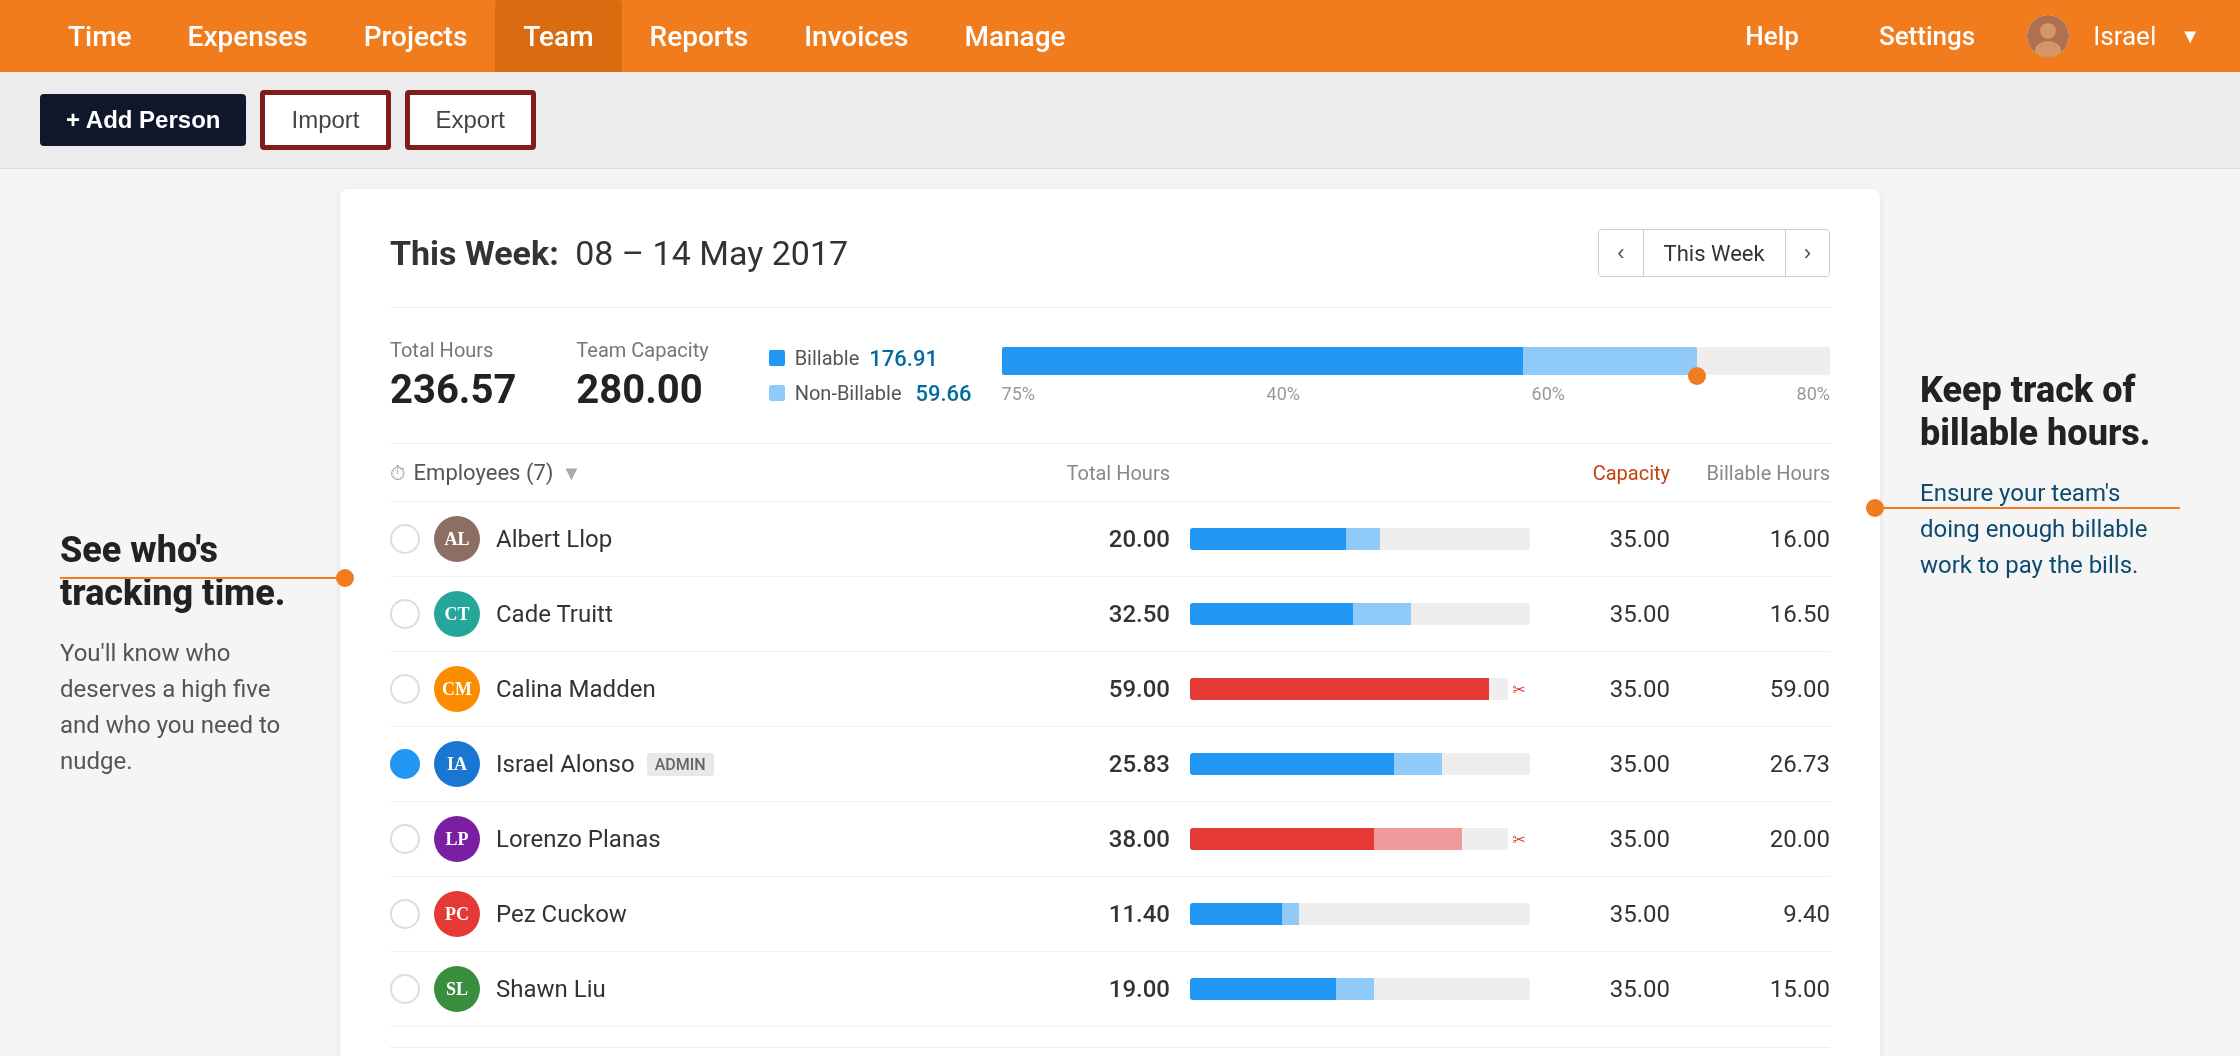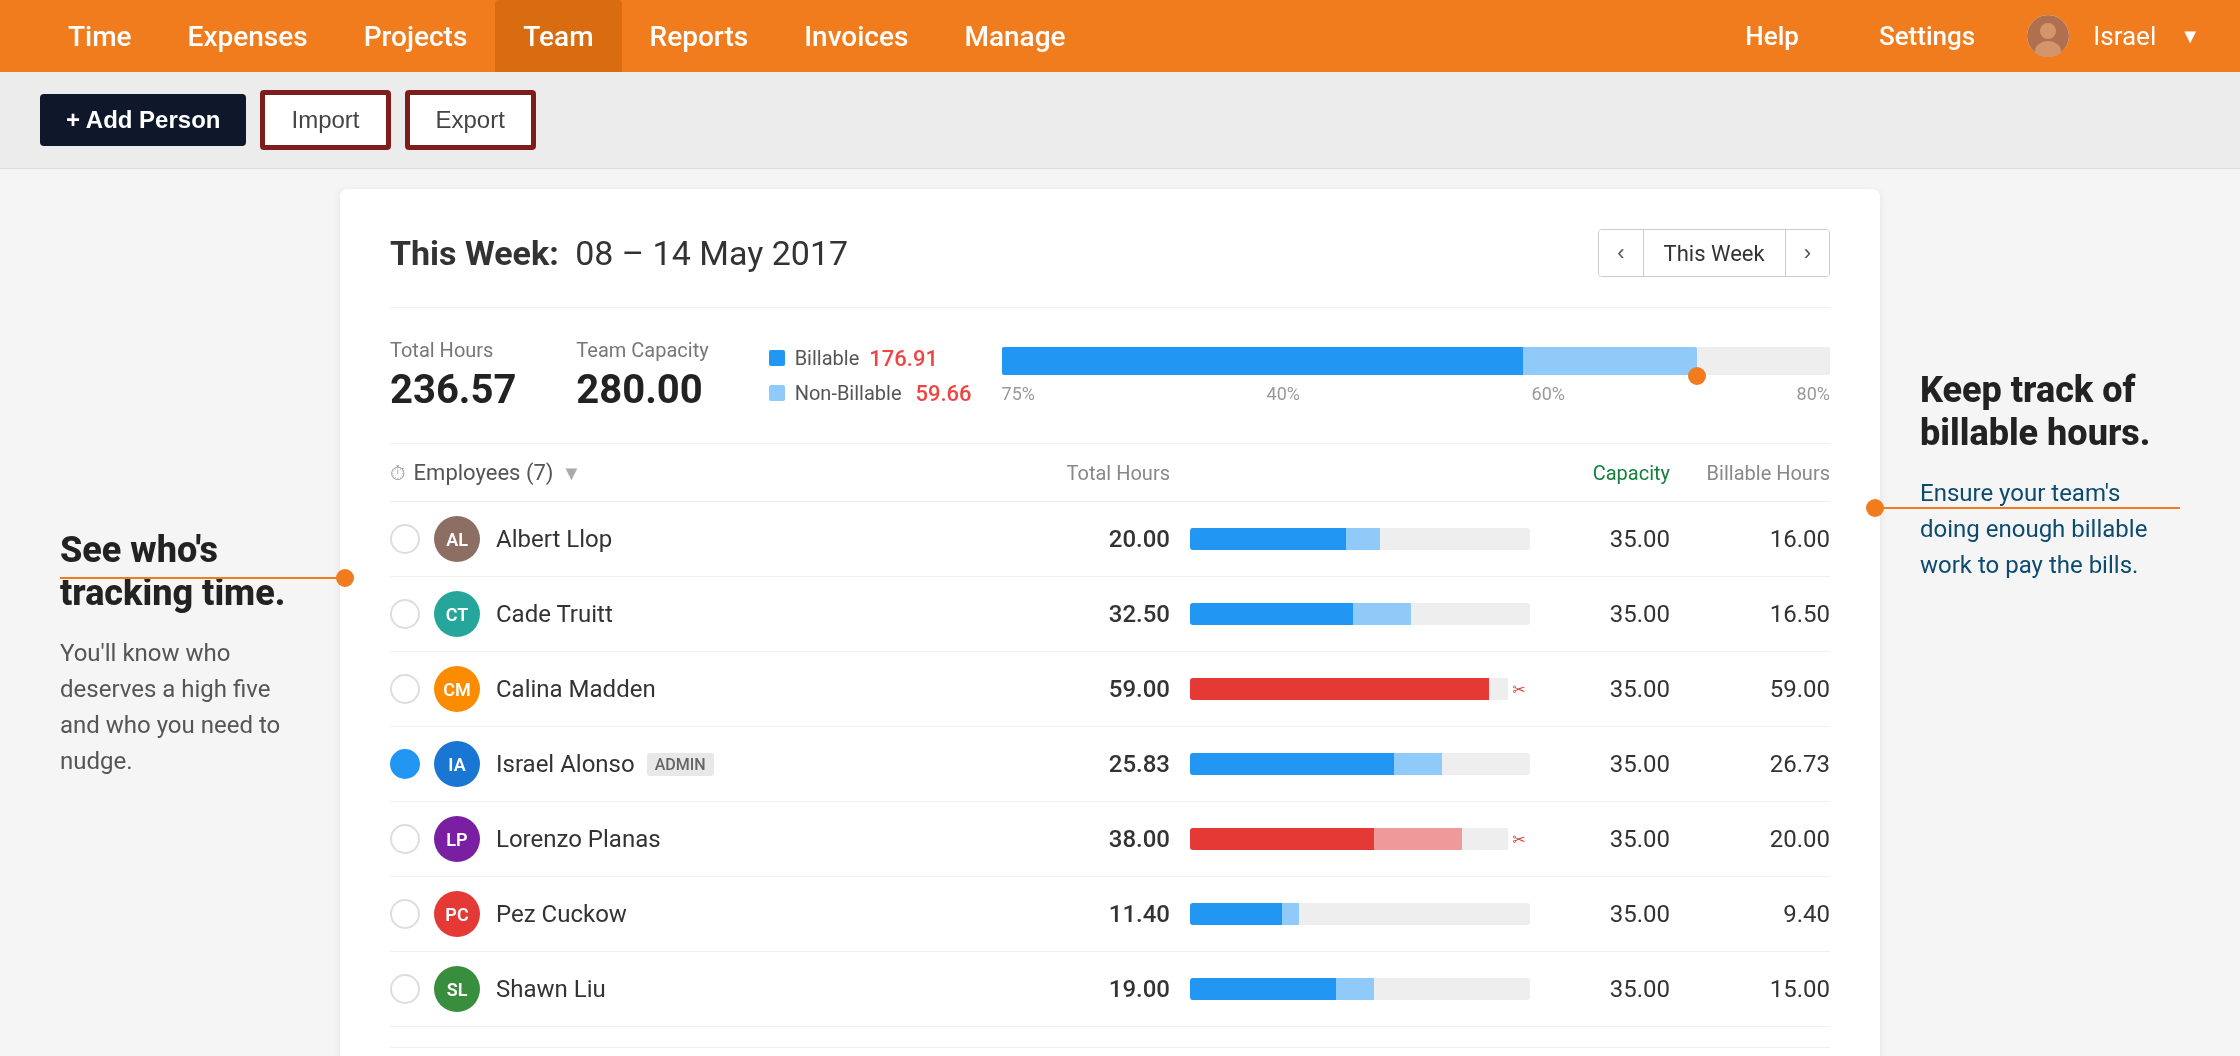--- a/index.html
+++ b/index.html
@@ -220,21 +220,21 @@
     
     .chart-area {
       display: flex;
       align-items: center;
       gap: 30px;
       flex: 1;
     }
     .legend { display: flex; flex-direction: column; gap: 10px; }
     .legend-item { display: flex; align-items: center; gap: 10px; font-size: 20px; color: #555; }
     .legend-dot { width: 16px; height: 16px; border-radius: 2px; }
-    .legend-value { font-size: 22px; color: #ef4444; font-weight: 500; min-width: 60px; text-align: right; }
+    .legend-value { font-size: 22px; color: #0369a1; font-weight: 500; min-width: 60px; text-align: right; }
 
     .bar-chart-area {
       flex: 1;
       display: flex;
       flex-direction: column;
       gap: 8px;
     }
     .bar-track {
       position: relative;
       height: 22px;
@@ -286,21 +286,21 @@
       align-items: center;
       gap: 8px;
       flex: 1;
     }
     .group-cols {
       display: flex;
       align-items: center;
       gap: 0;
     }
     .col-total-hours { width: 200px; text-align: right; font-size: 20px; color: #888; }
-    .col-capacity { width: 120px; text-align: right; font-size: 20px; color: #15803d; }
+    .col-capacity { width: 120px; text-align: right; font-size: 20px; color: #c2410c; }
     .col-billable-hours { width: 160px; text-align: right; font-size: 20px; color: #888; }
 
     .employee-row {
       display: flex;
       align-items: center;
       padding: 14px 0;
       border-bottom: 1px solid #f0f0f0;
     }
     .row-check {
       width: 30px;
@@ -315,20 +315,21 @@
       width: 46px; height: 46px;
       border-radius: 50%;
       background: #ccc;
       margin-right: 16px;
       flex-shrink: 0;
       display: flex; align-items: center; justify-content: center;
       font-size: 18px;
       font-weight: 600;
       color: #fff;
       overflow: hidden;
+      font-family: Liberation Serif, serif;
     }
     .row-name {
       flex: 1;
       font-size: 24px;
       color: #333;
       display: flex;
       align-items: center;
       gap: 12px;
     }
     .admin-badge {

